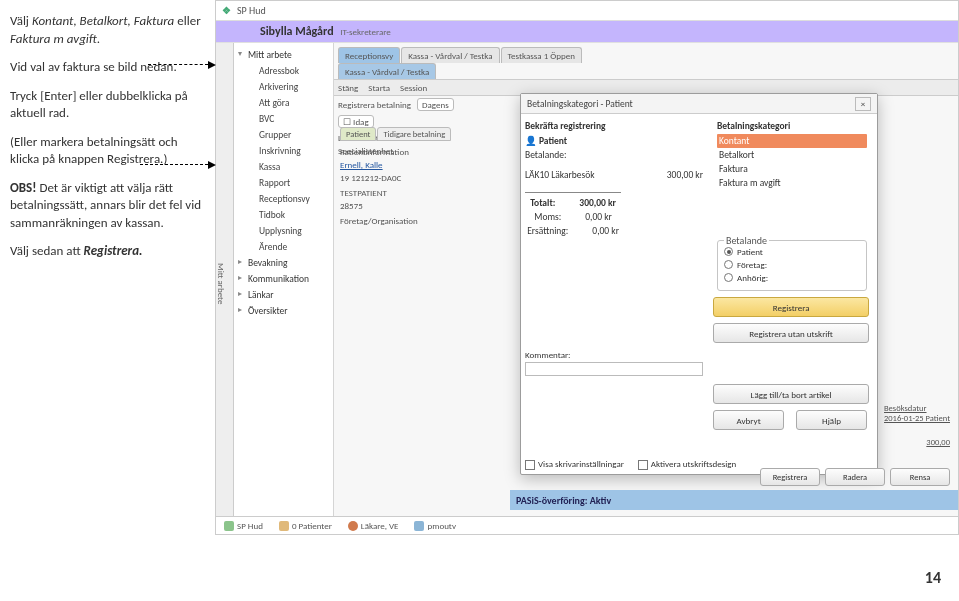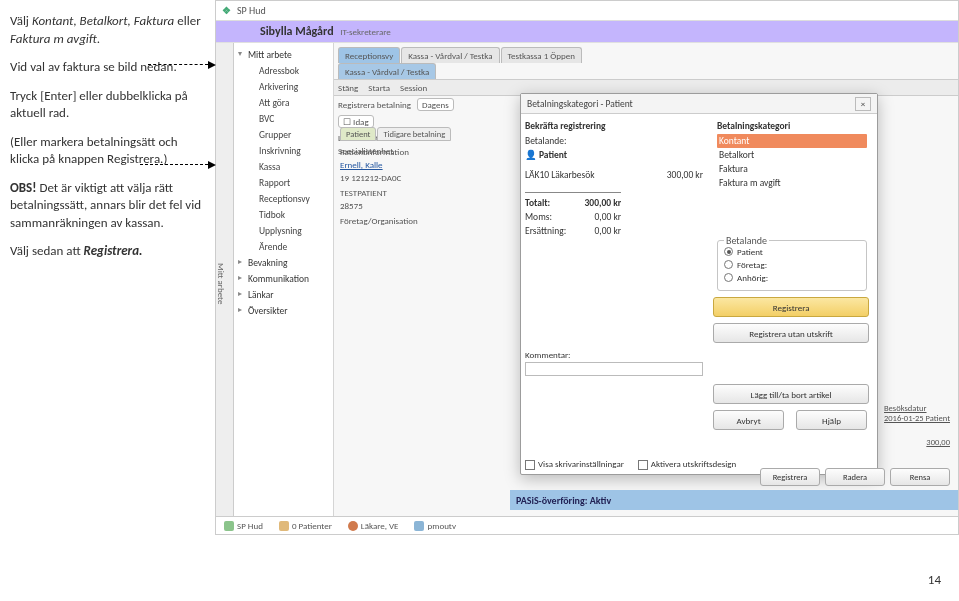--- a/index.html
+++ b/index.html
@@ -51,21 +51,21 @@
   .dialog .titlebar .close { margin-left: auto; width: 16px; height: 14px; border: 1px solid #bbb; text-align: center; line-height: 12px; font-size: 9px; }
   .dialog .content { flex: 1; padding: 6px 10px 4px 4px; font-size: 9.5px; color: #333; display: flex; flex-direction: column; }
   .dlg-top { display: flex; gap: 14px; }
   .dlg-col { flex: 1; min-width: 0; }
   .dlg-col h5 { font-weight: bold; font-size: 9.5px; margin-bottom: 2px; }
   .dlg-col .line { display: flex; justify-content: space-between; padding: 1px 0; }
   .kat-list { border: 0; }
   .kat-item { padding: 1px 2px; }
   .kat-item.sel { background: #f08a5d; color: #fff; border-radius: 1px; }
   .totals { margin-top: 10px; border-top: 1px solid #888; padding-top: 3px; width: 54%; }
-  .totals .line { display: flex; justify-content: space-between; font-size: 9.5px; gap: 24px; }
+  .totals .line { display: flex; justify-content: center; font-size: 9.5px; gap: 24px; }
   .totals .line.bold { font-weight: bold; }
   .radio-group { margin-top: 8px; border: 1px solid #c5c5c5; border-radius: 3px; padding: 4px 6px 6px 6px; margin-left: auto; width: 45%; font-size: 9px; position: relative; }
   .radio-group .legend { position: absolute; top: -7px; left: 6px; background: #fff; padding: 0 2px; font-size: 10px; color: #555; }
   .radio-row { display: flex; align-items: center; gap: 4px; padding: 1px 0; }
   .radio-dot { width: 9px; height: 9px; border: 1px solid #777; border-radius: 50%; display: inline-block; position: relative; }
   .radio-dot.on::after { content: ""; position: absolute; left: 1.5px; top: 1.5px; width: 4px; height: 4px; background: #555; border-radius: 50%; }
   .btn { display: inline-flex; align-items: center; justify-content: center; border: 1px solid #aaa; background: linear-gradient(#fdfdfd,#e6e6e6); border-radius: 3px; font-size: 9px; color: #333; cursor: pointer; }
   .btn-wide { width: 156px; height: 20px; }
   .btn-half { flex: 1; height: 20px; }
   .btn-row { display: flex; gap: 12px; }
@@ -80,21 +80,21 @@
   .bottom-footer-btns { position: absolute; right: 8px; bottom: 30px; display: flex; gap: 5px; }
   .bottom-footer-btns .btn { width: 60px; height: 18px; font-size: 8.5px; }
   .extra-info { position: absolute; right: 8px; top: 360px; font-size: 8.5px; color: #555; text-align: left; text-decoration: underline; }
 
   .statusbar { height: 18px; background: #fff; border-top: 1px solid #ccc; display: flex; align-items: center; gap: 16px; padding: 0 8px; font-size: 9px; color: #555; }
   .statusbar .seg { display: flex; align-items: center; gap: 3px; }
   .sicon { width: 10px; height: 10px; background: #8bc48b; border-radius: 2px; display: inline-block; }
   .sicon.org { background: #e0b97a; }
   .sicon.blue { background: #8bb5d6; }
 
-  .page-num { position: absolute; right: 18px; bottom: 14px; font-size: 13px; color: #333; }
+  .page-num { position: absolute; right: 18px; bottom: 14px; font-size: 16px; color: #333; font-weight: bold; }
 </style>
 </head>
 <body>
 
 <div class="page">
   <div class="instructions">
     <p><span>Välj </span><span class="italic">Kontant, Betalkort, Faktura</span><span> eller </span><span class="italic">Faktura m avgift</span><span>.</span></p>
     <p>Vid val av faktura se bild nedan.</p>
     <p>Tryck [Enter] eller dubbelklicka på aktuell rad.</p>
     <p>(Eller markera betalningsätt och klicka på knappen Registrera.)</p>
@@ -180,24 +180,24 @@
         <div class="dialog">
           <div class="titlebar">
             <span>Betalningskategori - Patient</span>
             <span class="close">×</span>
           </div>
           <div class="content">
             <div class="dlg-top">
               <div class="dlg-col">
                 <h5>Bekräfta registrering</h5>
                 <div class="line">
+                    <span>👤 <span class="bold">Patient</span></span>
+                  </div>
+                <div class="line">
                     <span>Betalande:</span>
-                  </div>
-                <div class="line">
-                    <span>👤 <span class="bold">Patient</span></span>
                   </div>
                 <div style="height:6px"></div>
                 <div class="line">
                     <span>LÄK10 Läkarbesök</span>
                     <span>300,00 kr</span>
                   </div>
                 <div class="totals" id="totals">
                     <div class="line bold">
                       <span>Totalt:</span>
                       <span>300,00 kr</span>

